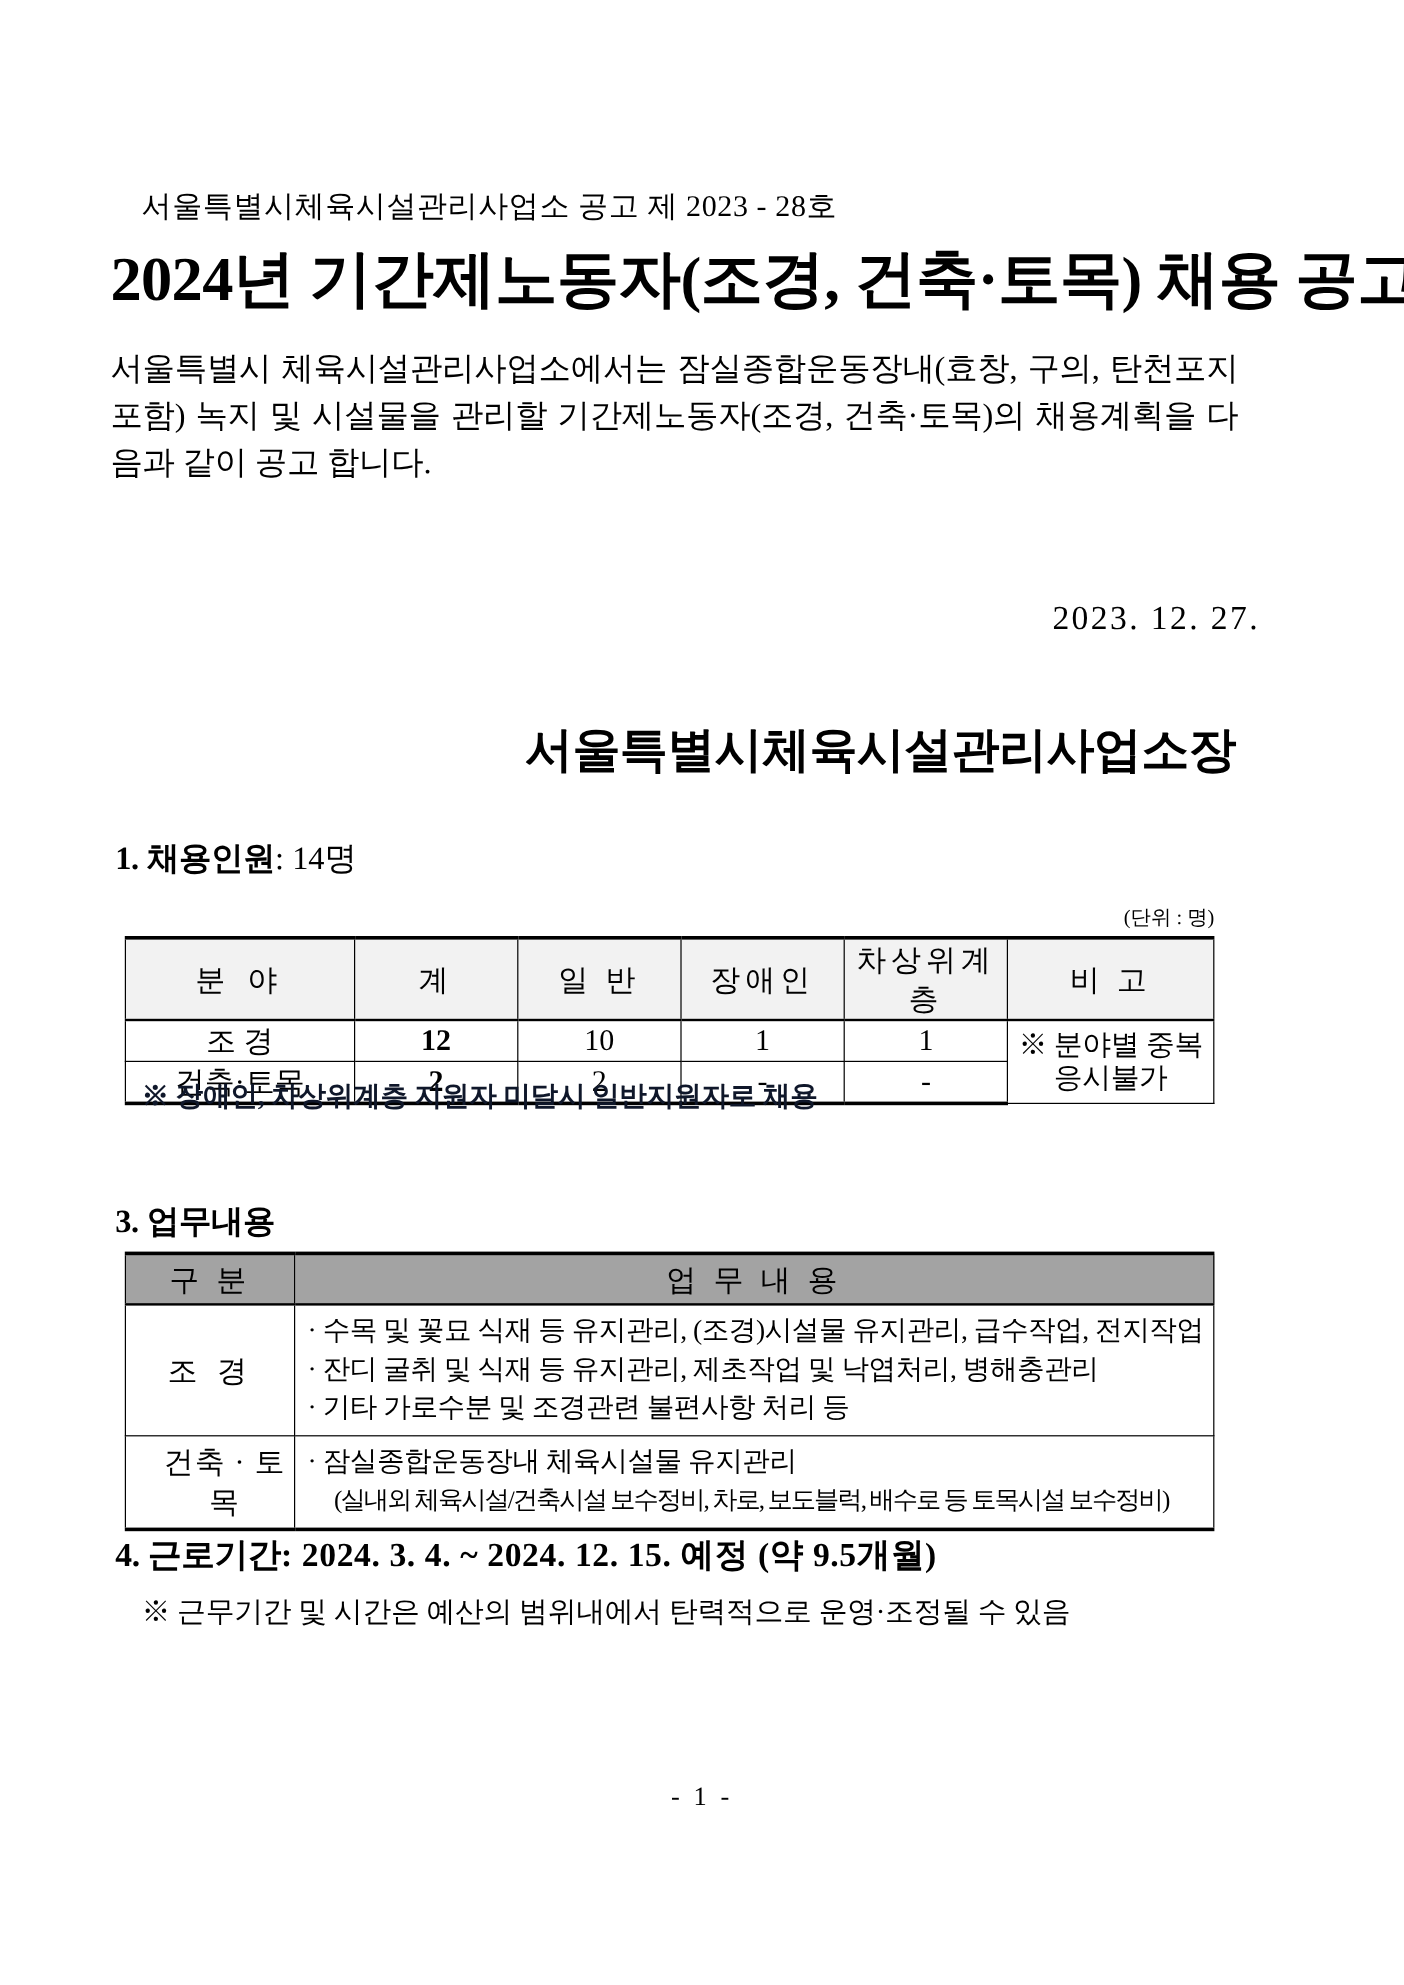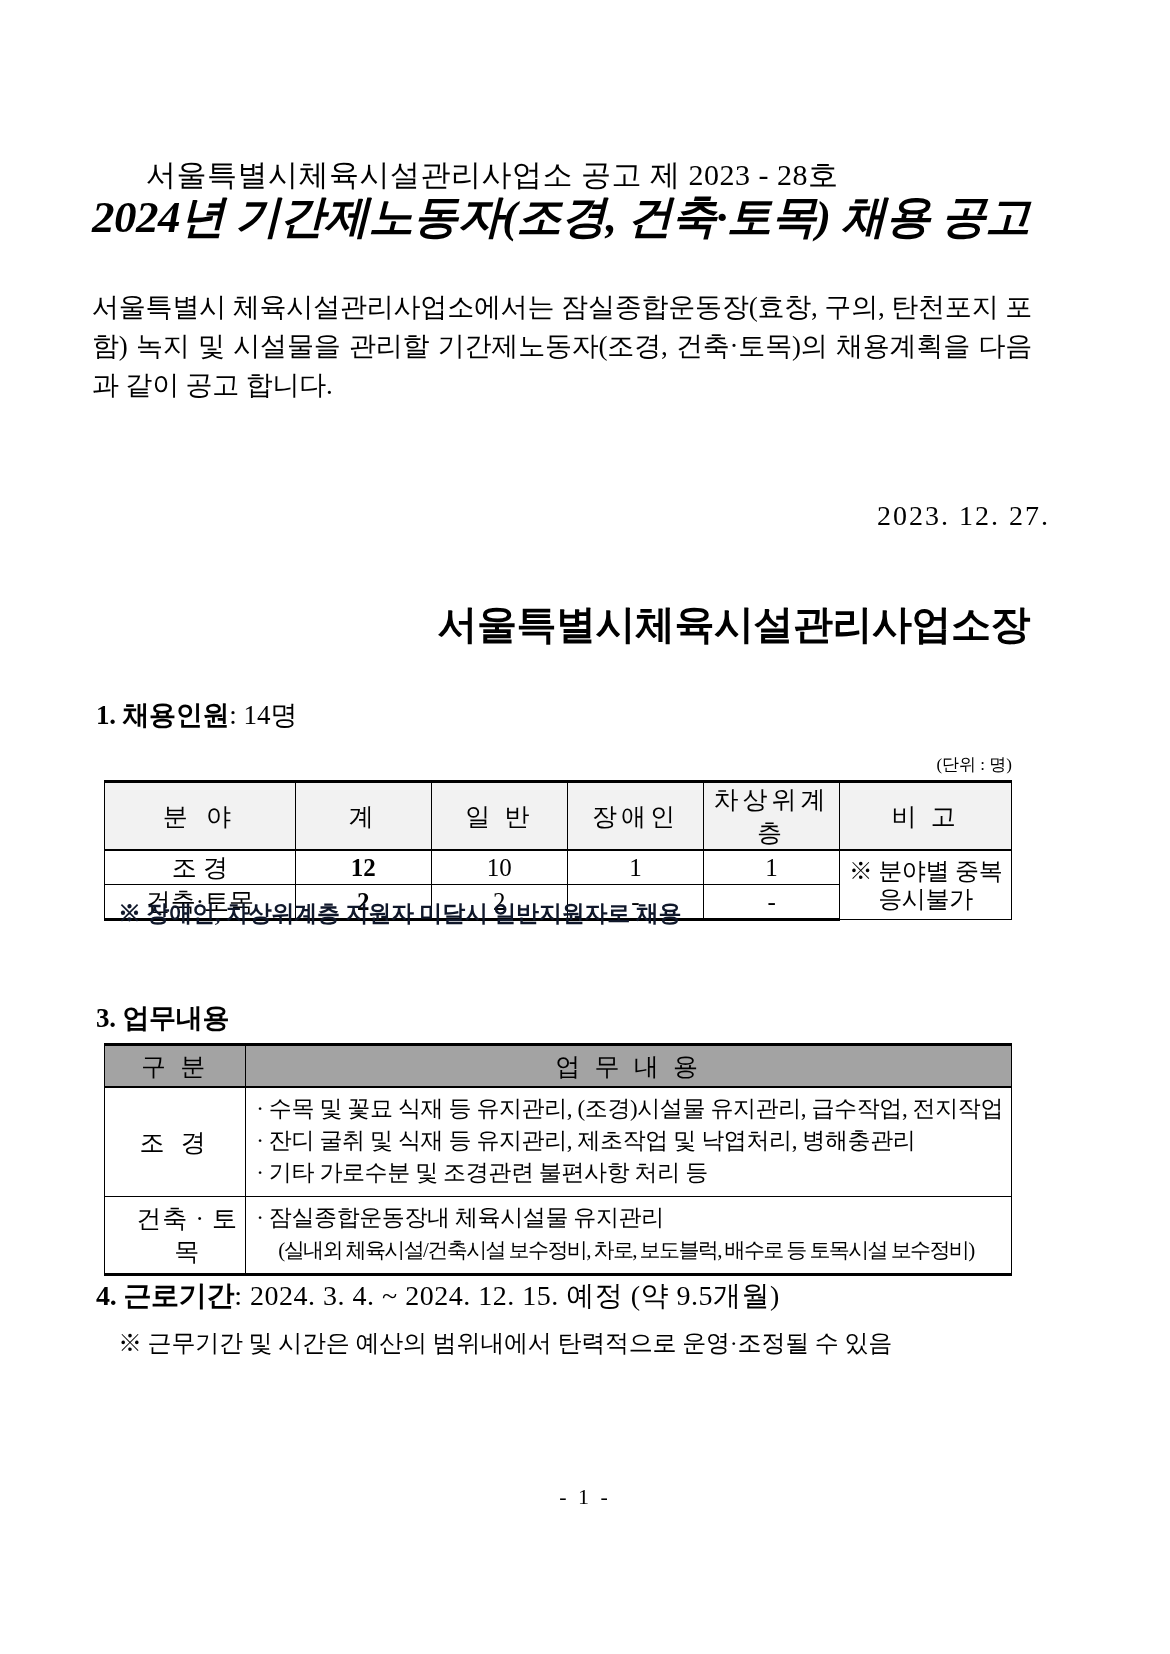--- a/index.html
+++ b/index.html
@@ -22,35 +22,33 @@
     height: 1654px;
     box-sizing: border-box;
     padding: 0;
   }
 
   
   .doc-number {
     position: absolute;
     left: 118px;
     top: 155px;
-    font-size: 30px;
+    font-size: 25px;
     letter-spacing: 0.5px;
     white-space: nowrap;
-    margin-left: 28px;
   }
   .doc-title {
     position: absolute;
     left: 92px;
-    top: 187px;
+    top: 198px;
     width: 960px;
-    font-size: 45px;
+    font-size: 52px;
     font-weight: bold;
     letter-spacing: -0.5px;
     white-space: nowrap;
-    font-style: italic;
   }
 
   
   .intro {
     position: absolute;
     left: 92px;
     top: 288px;
     width: 940px;
     font-size: 27px;
     line-height: 39px;
@@ -93,21 +91,21 @@
     letter-spacing: -0.3px;
   }
   .sec .val {
     font-weight: normal;
   }
 
   .sec1 { left: 96px; top: 697px; }
   .sec2 { left: 96px; top: 945px; font-size: 26px;}
   .sec3 { left: 96px; top: 1000px; }
   .sec4 { left: 96px; top: 1277px; font-size: 28px; }
-  .sec4 .val { font-weight: normal; letter-spacing: 0.5px;}
+  .sec4 .val { font-weight: bold; letter-spacing: 0.5px;}
   .sub-note {
     position: absolute;
     left: 118px;
     top: 1327px;
     font-size: 24px;
     white-space: nowrap;
     letter-spacing: -0.2px;
   }
 
   
@@ -234,21 +232,21 @@
 </style>
 </head>
 <body>
 
 <div class="page">
 
   <div class="doc-number">서울특별시체육시설관리사업소 공고 제 2023 - 28호</div>
 
   <div class="doc-title">2024년 기간제노동자(조경, 건축·토목) 채용 공고</div>
 
-  <div class="intro">서울특별시 체육시설관리사업소에서는 잠실종합운동장(효창, 구의, 탄천포지 포함) 녹지 및 시설물을 관리할 기간제노동자(조경, 건축·토목)의 채용계획을 다음과 같이 공고 합니다.</div>
+  <div class="intro">서울특별시 체육시설관리사업소에서는 잠실종합운동장내(효창, 구의, 탄천포지 포함) 녹지 및 시설물을 관리할 기간제노동자(조경, 건축·토목)의 채용계획을 다음과 같이 공고 합니다.</div>
 
   <div class="date-line">2023.  12.  27.</div>
 
   <div class="signature">서울특별시체육시설관리사업소장</div>
 
   <div class="sec sec1">
     <span class="num">1.</span>
     <span class="hd">채용인원</span><span class="val">: 14명</span>
   </div>
 

